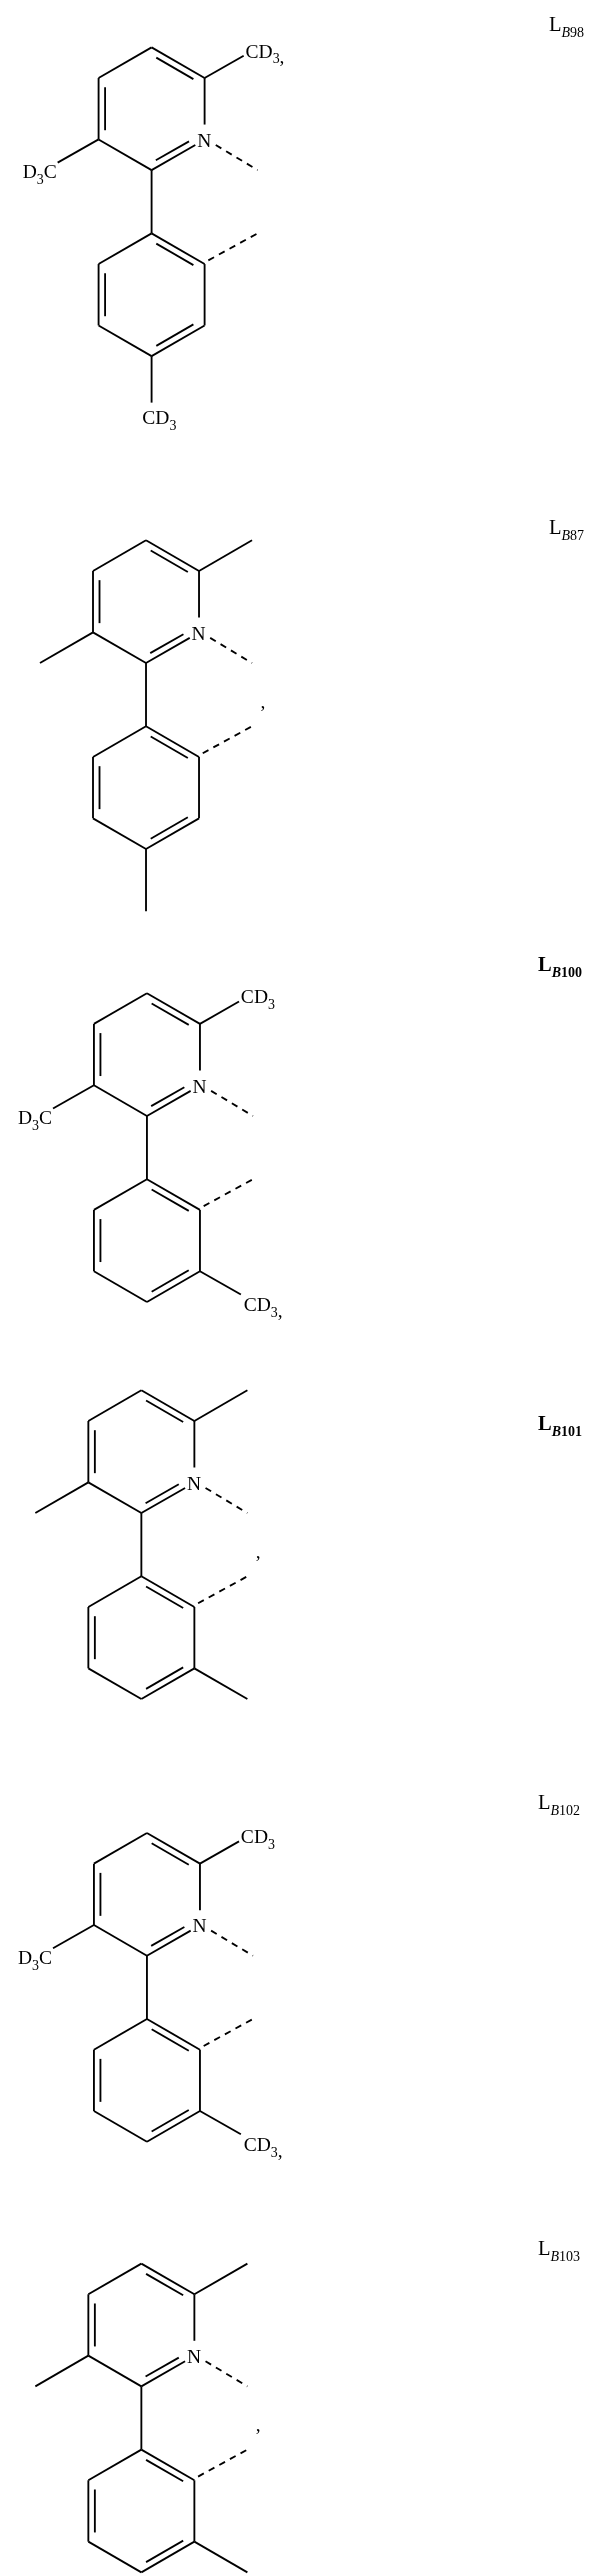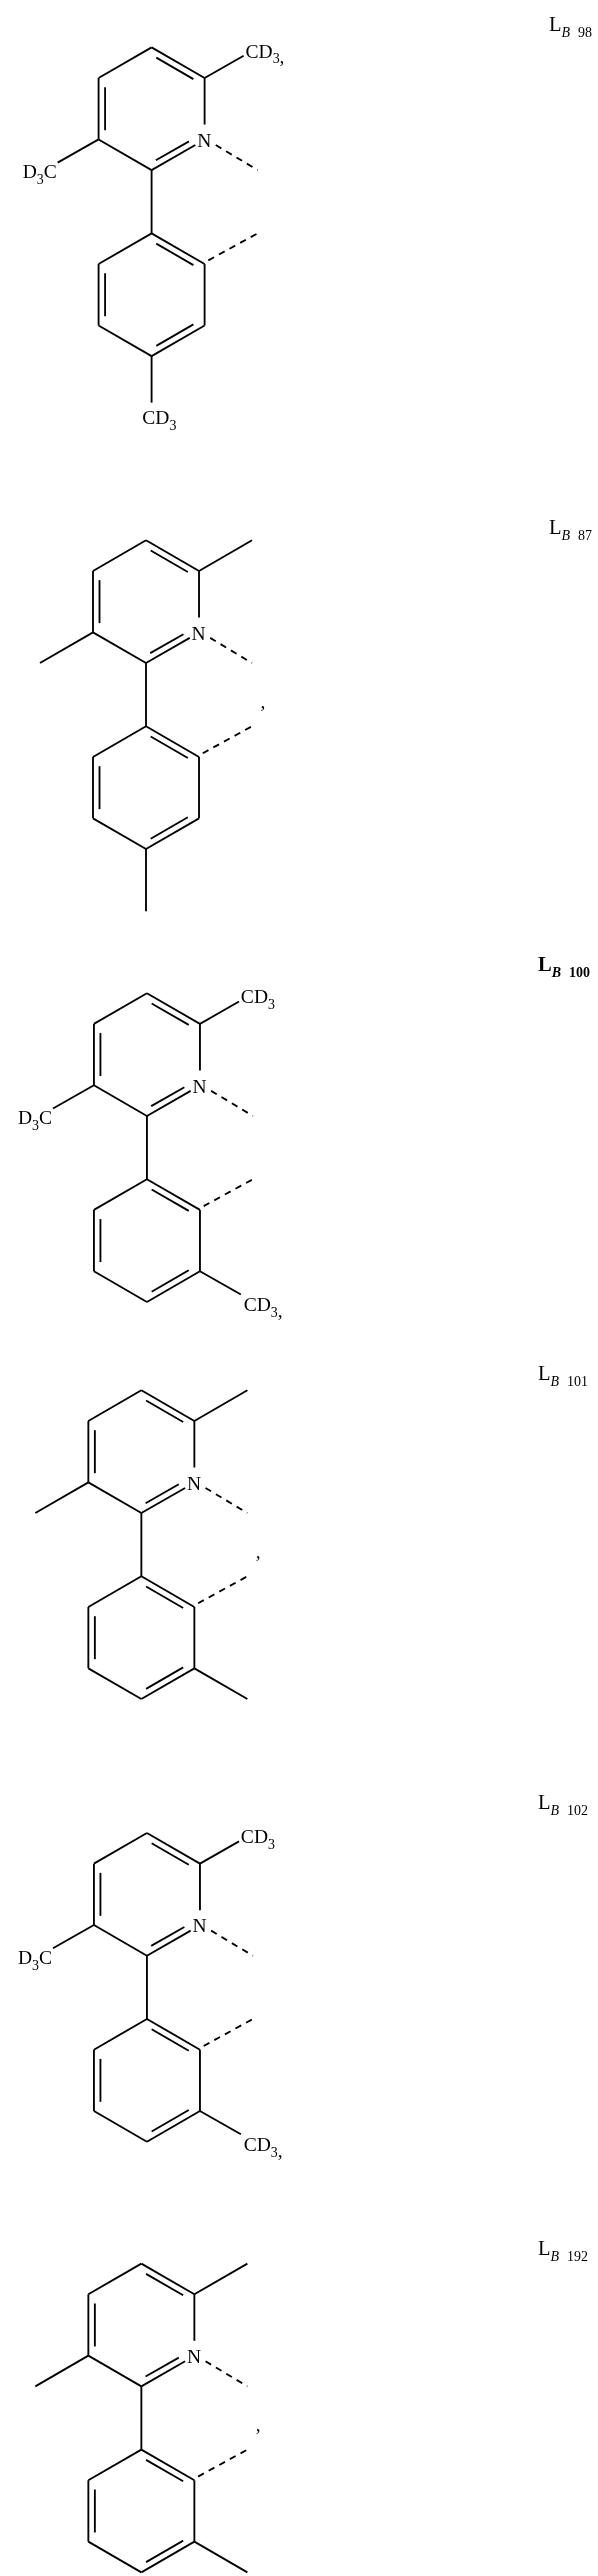--- a/index.html
+++ b/index.html
@@ -7,21 +7,21 @@
          font-family: "Liberation Serif", "DejaVu Serif", serif; color: #000; }
   #page { position: absolute; left: 0; top: 0; width: 598px; height: 2576px; }
   svg#canvas { position: absolute; left: 0; top: 0; }
   .bond { stroke: #000; stroke-width: 2; fill: none; stroke-linecap: butt; }
   .dash { stroke: #000; stroke-width: 2; fill: none; stroke-dasharray: 7 6; }
   .atom { font-family: "Liberation Serif", "DejaVu Serif", serif; font-size: 21px; fill: #000; }
   .sub { font-size: 15px; }
   .label { position: absolute; font-family: "Liberation Serif", "DejaVu Serif", serif;
            font-size: 20.5px; color: #000; white-space: nowrap; }
   .label .lsub { font-size: 14px; font-style: italic; position: relative; top: 5.6px; }
-  .label .lnum { font-style: normal; padding-left: 8px; }
+  .label .lnum { font-style: normal; }
 </style>
 </head>
 <body>
 
 <div id="page">
   <svg id="canvas" width="598" height="2576" viewBox="0 0 643 2768" xmlns="http://www.w3.org/2000/svg">
       <g>
         <line x1="163" y1="50" x2="220" y2="83" class="bond"></line>
         <line x1="168.0572488859314" y1="61.01635719811918" x2="207.95724888593136" y2="84.11635719811918" class="bond"></line>
         <line x1="220" y1="83" x2="220" y2="133" class="bond"></line>
@@ -193,18 +193,18 @@
         <line x1="95" y1="2666" x2="152" y2="2633" class="bond"></line>
         <line x1="213" y1="2662" x2="266" y2="2633" class="dash"></line>
         <line x1="209" y1="2732" x2="266" y2="2765" class="bond"></line>
         <text x="275" y="2613" class="atom" text-anchor="start"><tspan>,</tspan></text>
       </g>
     </svg>
   <div id="labels">
       <div class="label" style="left: 549px; top: 13px;"><span>L</span><span class="lsub"><span>B</span><span class="lnum">98</span></span></div>
       <div class="label" style="left: 549px; top: 516px;"><span>L</span><span class="lsub"><span>B</span><span class="lnum">87</span></span></div>
       <div class="label" style="left: 538px; top: 953px; font-weight: bold;"><span>L</span><span class="lsub"><span>B</span><span class="lnum">100</span></span></div>
-      <div class="label" style="left: 538px; top: 1362px;"><span>L</span><span class="lsub"><span>B</span><span class="lnum">101</span></span></div>
+      <div class="label" style="left: 538px; top: 1412px; font-weight: bold;"><span>L</span><span class="lsub"><span>B</span><span class="lnum">101</span></span></div>
       <div class="label" style="left: 538px; top: 1791px;"><span>L</span><span class="lsub"><span>B</span><span class="lnum">102</span></span></div>
-      <div class="label" style="left: 538px; top: 2237px;"><span>L</span><span class="lsub"><span>B</span><span class="lnum">192</span></span></div>
+      <div class="label" style="left: 538px; top: 2237px;"><span>L</span><span class="lsub"><span>B</span><span class="lnum">103</span></span></div>
     </div>
 </div>
 
 
 </body></html>

